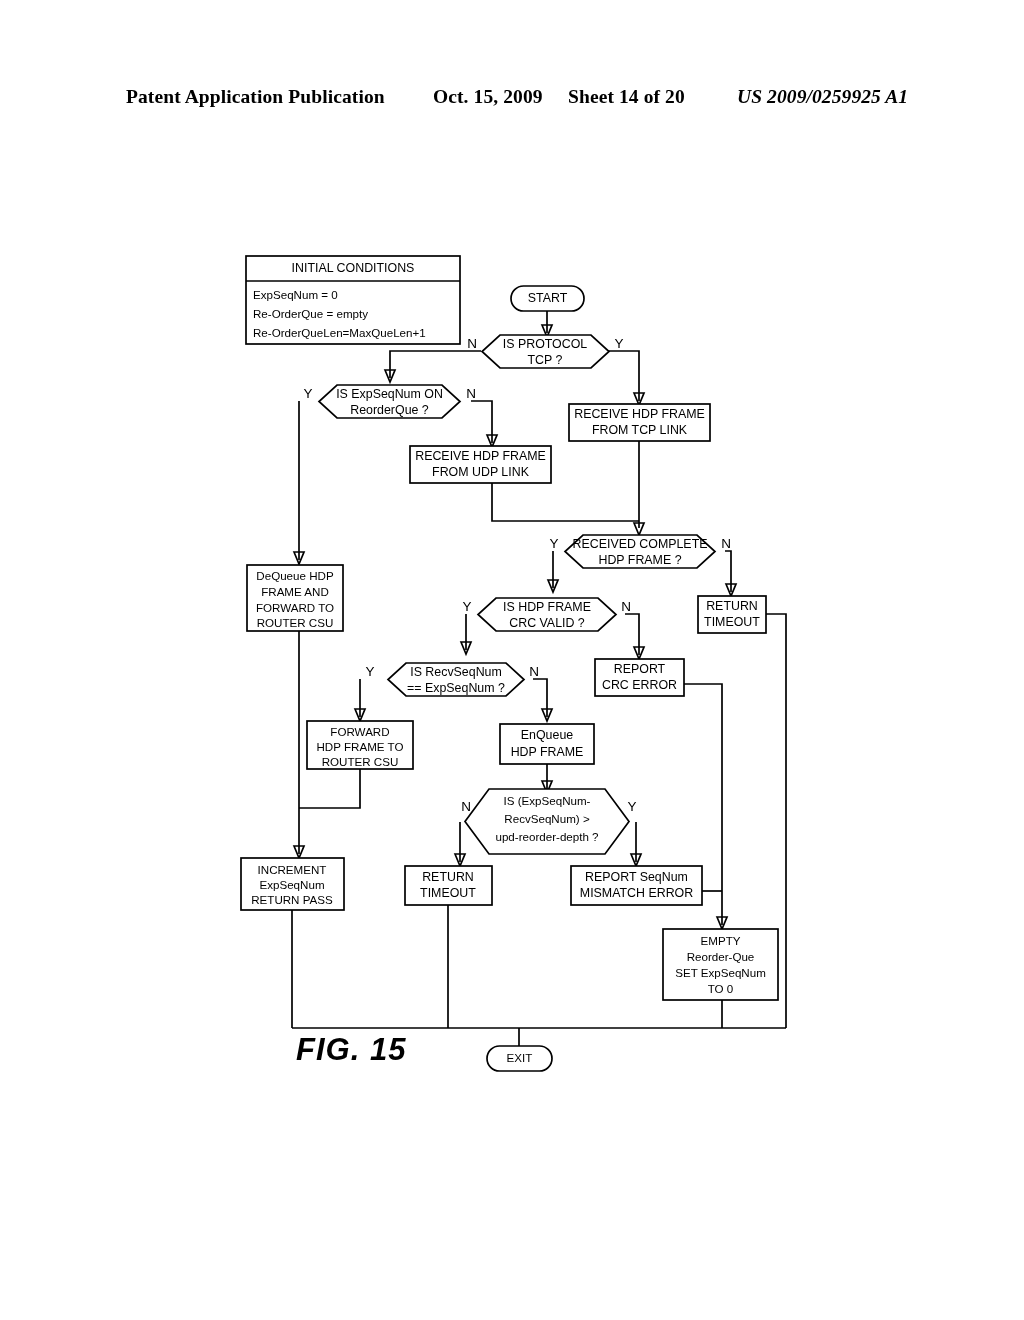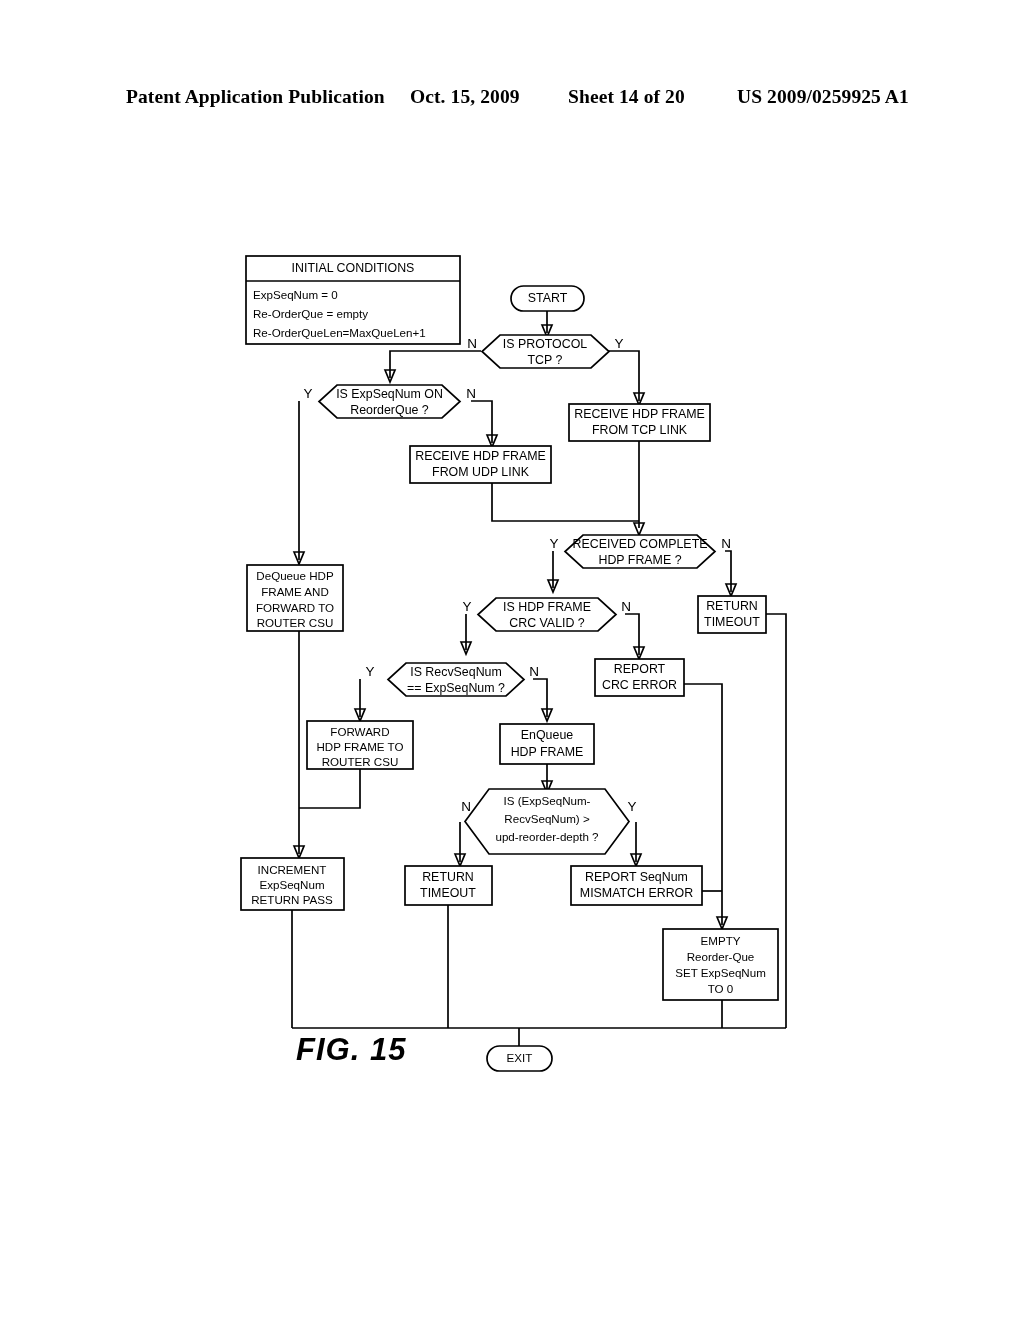--- a/index.html
+++ b/index.html
@@ -37,30 +37,31 @@
     font-size: 19.5px;
     letter-spacing: 0.1px;
     white-space: nowrap;
   }
   .pub-header .hdr-title {
     position: absolute;
     left: 126px;
   }
   .pub-header .hdr-date {
     position: absolute;
-    left: 410px;
+    left: 433px;
     text-align: right;
   }
   .pub-header .hdr-sheet {
     position: absolute;
     left: 568px;
   }
   .pub-header .hdr-patno {
     position: absolute;
     left: 737px;
+    font-style: italic;
   }
   
   .fig-label {
     position: absolute;
     left: 296px;
     top: 1032px;
     font-family: "Liberation Sans", sans-serif;
     font-style: italic;
     font-weight: bold;
     font-size: 31px;

